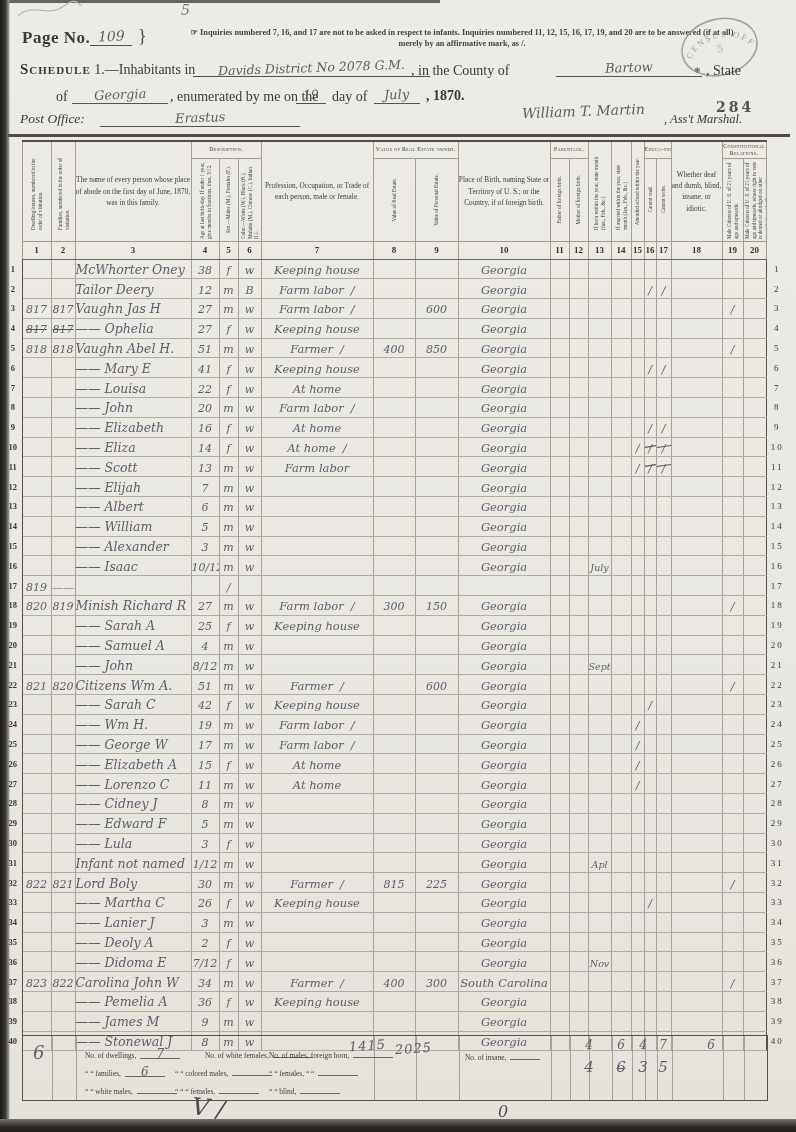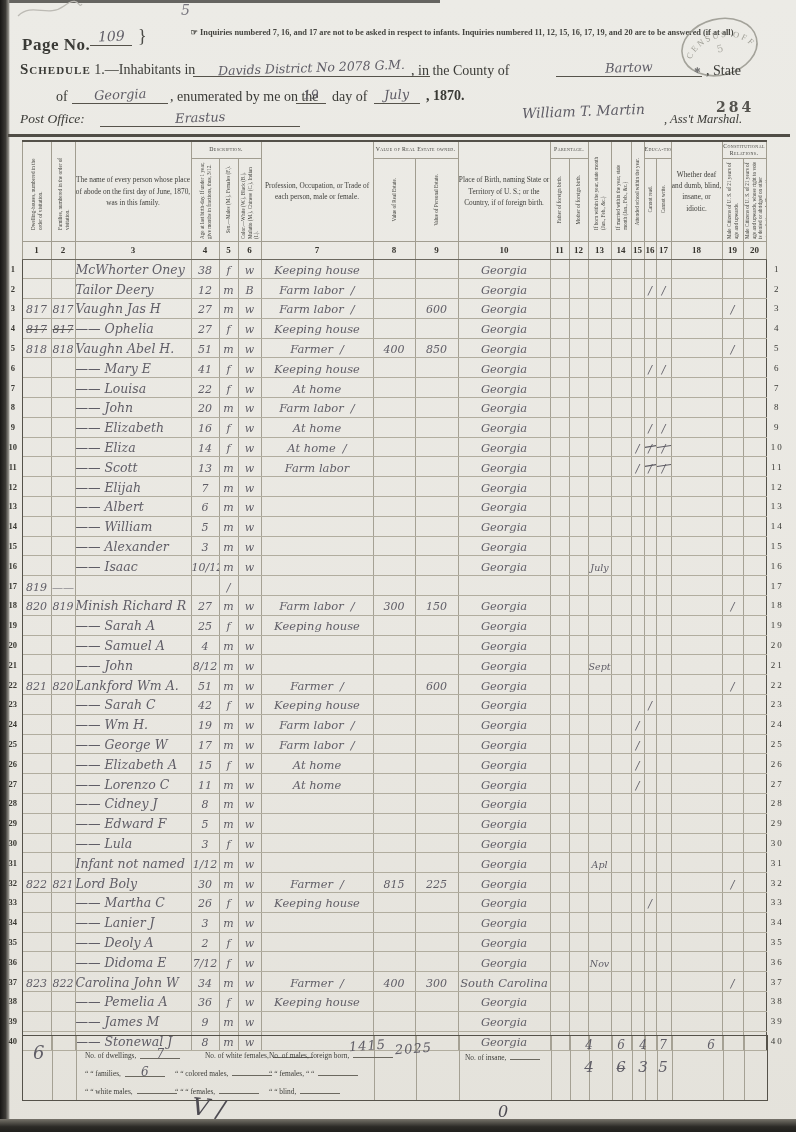--- a/index.html
+++ b/index.html
@@ -12,21 +12,21 @@
   .edge-bottom{position:absolute;left:0;top:1119px;width:796px;height:13px;
                background:linear-gradient(180deg,#76736a 0%,#2b2a26 60%,#201f1c 100%);}
   .edge-top{position:absolute;left:0;top:0;width:440px;height:3px;background:#43423e;opacity:.8;}
   .top-rule{position:absolute;left:8px;top:134px;width:782px;height:3px;background:#504d46;}
   
   .hw{font-family:"DejaVu Serif",serif;font-style:italic;color:#5f5d66;}
   .abs{position:absolute;}
   .fill{position:absolute;border-bottom:1px solid #56534b;text-align:center;}
   .fill .hw{display:inline-block;transform:rotate(-2deg);}
   
-  .pageno{font-weight:bold;font-size:17px;letter-spacing:.5px;margin-top:7px;}
+  .pageno{font-weight:bold;font-size:17px;letter-spacing:.5px;}
   .brace{font-size:18px;color:#4a4a46;}
   .note{font-size:8.3px;font-weight:bold;line-height:1.35;text-align:center;color:#454540;}
   .sched{font-size:14px;}
   .sc{font-variant:small-caps;letter-spacing:1px;}
   .it{font-style:italic;}
   .star{font-size:8px;color:#777;}
   
   .stamp{position:absolute;left:679px;top:16px;transform:rotate(-14deg);opacity:.85;}
   .stamp-num{position:absolute;left:716px;top:99px;font-size:14px;font-weight:bold;
              color:#55534e;letter-spacing:3px;font-family:"DejaVu Serif",serif;}
@@ -96,20 +96,21 @@
     <path d="M4 16 C 18 2, 34 18, 50 6 S 64 10, 68 4" fill="none" stroke="#bcbab4" stroke-width="1.3"></path>
   </svg>
   <span class="abs hw pencil" style="left:181px;top:2px;font-size:14px;">5</span>
 
   <span class="abs pageno" style="left:22px;top:28px;">Page No.</span>
   <span class="fill" style="left:90px;top:27px;width:42px;"><i class="hw" style="font-size:14px;">109</i></span>
   <span class="abs brace" style="left:138px;top:26px;">}</span>
 
   <div class="abs note" style="left:168px;top:27px;width:588px;">
     <div>☞ Inquiries numbered 7, 16, and 17 are not to be asked in respect to infants.   Inquiries numbered 11, 12, 15, 16, 17, 19, and 20 are to be answered (if at all)</div>
+    <div>merely by an affirmative mark, as /.</div>
   </div>
 
   <div class="stamp">
     <svg width="82" height="62" viewBox="0 0 82 62">
       <ellipse cx="41" cy="31" rx="38" ry="28" fill="none" stroke="#98978e" stroke-width="1.6"></ellipse>
       <path id="arcT" d="M 9,40 A 33,24 0 0 1 73,40" fill="none"></path>
       <text font-size="8.5" letter-spacing="2.2" fill="#8f8e85" font-family="Liberation Serif, serif">
         <textPath href="#arcT" startOffset="4">CENSUS OFFICE</textPath>
       </text>
       <text x="38" y="36" font-size="10" fill="#a3a29a" font-family="DejaVu Serif, serif">5</text>
@@ -755,21 +756,21 @@
           <td class="cmk"></td>
           <td class="cmk"></td>
           <td class="cmk"></td>
           <td class="cmk edgeR"></td>
           <td class="rnr"><span class="">21</span></td>
         </tr>
         <tr>
           <td class="rn"><span class="">22</span></td>
           <td class="cnum"><span class="hw">821</span></td>
           <td class="cnum"><span class="hw">820</span></td>
-          <td class="cname"><span class="hw">Lankford Wm A.</span></td>
+          <td class="cname"><span class="hw">Citizens Wm A.</span></td>
           <td class="cnum"><span class="hw">51</span></td>
           <td class="cnum"><span class="hw">m</span></td>
           <td class="cnum"><span class="hw">w</span></td>
           <td class="cocc"><span class="hw">Farmer</span><span class="hw tick">/</span></td>
           <td class="cval"></td>
           <td class="cval"><span class="hw">600</span></td>
           <td class="cbirth"><span class="hw">Georgia</span></td>
           <td class="cmk"></td>
           <td class="cmk"></td>
           <td class="cmk csm"></td>

